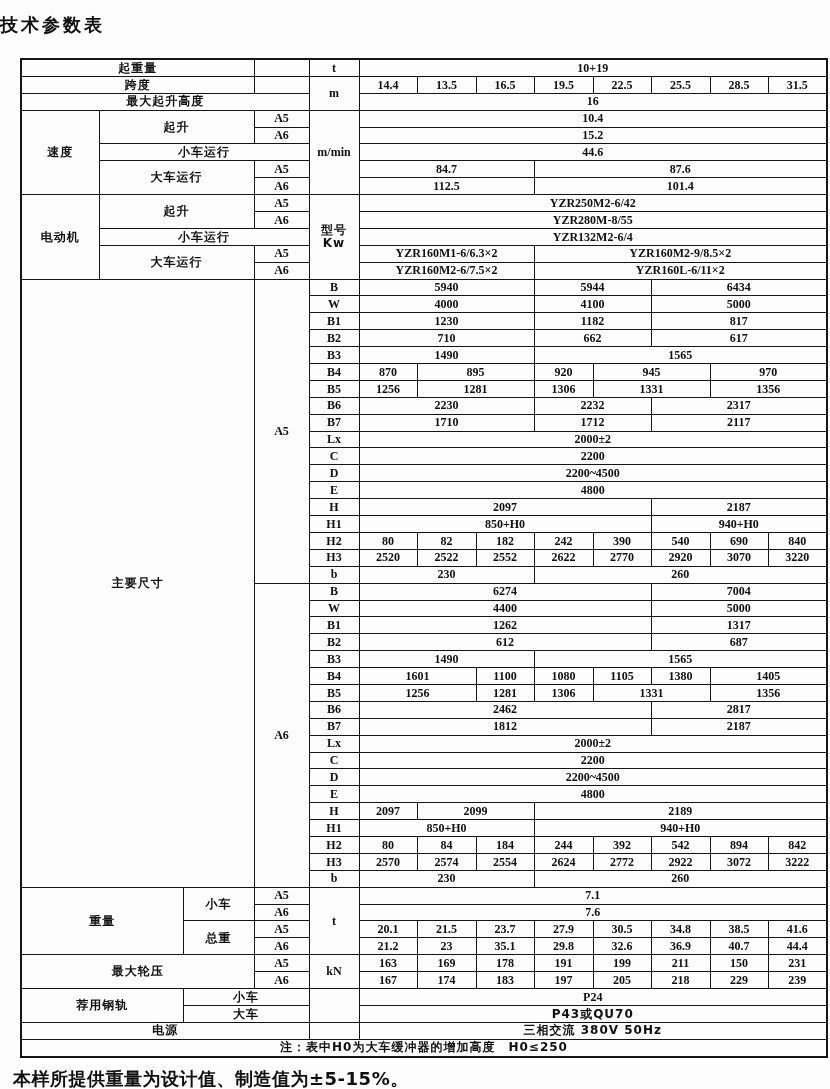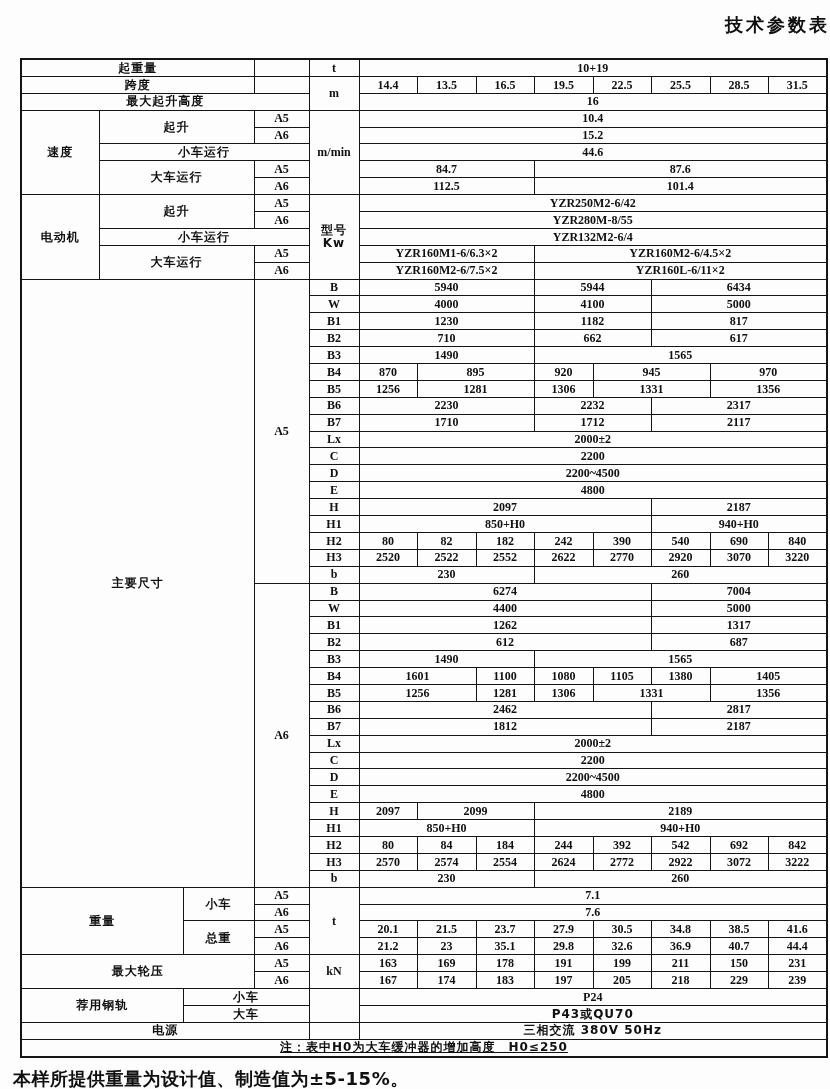--- a/index.html
+++ b/index.html
@@ -3,39 +3,39 @@
 <meta charset="utf-8">
 <style>
   html,body{margin:0;padding:0;}
   body{
     width:830px;height:1089px;position:relative;
     background:#fdfdfd;color:#101010;
     font-family:"Liberation Serif","DejaVu Serif",serif;
   }
   .page-title{
     position:absolute;top:13px;left:0;width:100%;
-    text-align:right;font-size:18px;font-weight:bold;letter-spacing:3px;
+    text-align:left;font-size:18px;font-weight:bold;letter-spacing:3px;
     font-family:"DejaVu Sans","Liberation Sans",sans-serif;
   }
   table.spec{
     position:absolute;left:20px;top:58px;
     border-collapse:collapse;table-layout:fixed;
     border:2px solid #151515;
   }
   table.spec td{
     border:1px solid #151515;
     height:15.9px;
     padding:0;
     text-align:center;vertical-align:middle;
     font-size:12px;font-weight:bold;line-height:1.05;
     white-space:pre-line;overflow:hidden;
   }
   td.cjk{font-family:"DejaVu Sans","Liberation Sans",sans-serif;font-size:12px;letter-spacing:1px;}
   td.unit{font-size:11.5px;}
-  td.note{letter-spacing:1px;font-family:"DejaVu Sans","Liberation Sans",sans-serif;text-decoration:underline;}
+  td.note{letter-spacing:1px;font-family:"DejaVu Sans","Liberation Sans",sans-serif;}
   .footer-note{
     position:absolute;left:13px;top:1067px;
     font-size:18px;font-weight:600;letter-spacing:0.5px;
     font-family:"DejaVu Sans","Liberation Sans",sans-serif;
   }
 </style>
 </head>
 <body>
 
 <div class="page-title">技术参数表</div>
@@ -119,21 +119,21 @@
         <td colspan="8">YZR280M-8/55</td>
       </tr>
       <tr>
         <td colspan="3" class="cjk">小车运行</td>
         <td colspan="8">YZR132M2-6/4</td>
       </tr>
       <tr>
         <td colspan="2" rowspan="2" class="cjk">大车运行</td>
         <td>A5</td>
         <td colspan="3">YZR160M1-6/6.3×2</td>
-        <td colspan="5">YZR160M2-6/4.5×2</td>
+        <td colspan="5">YZR160M2-9/8.5×2</td>
       </tr>
       <tr>
         <td>A6</td>
         <td colspan="3">YZR160M2-6/7.5×2</td>
         <td colspan="5">YZR160L-6/11×2</td>
       </tr>
       <tr>
         <td colspan="3" rowspan="36" class="cjk">主要尺寸</td>
         <td rowspan="18">A5</td>
         <td>B</td>
@@ -326,21 +326,21 @@
         <td colspan="5">940+H0</td>
       </tr>
       <tr>
         <td>H2</td>
         <td>80</td>
         <td>84</td>
         <td>184</td>
         <td>244</td>
         <td>392</td>
         <td>542</td>
-        <td>692</td>
+        <td>894</td>
         <td>842</td>
       </tr>
       <tr>
         <td>H3</td>
         <td>2570</td>
         <td>2574</td>
         <td>2554</td>
         <td>2624</td>
         <td>2772</td>
         <td>2922</td>

